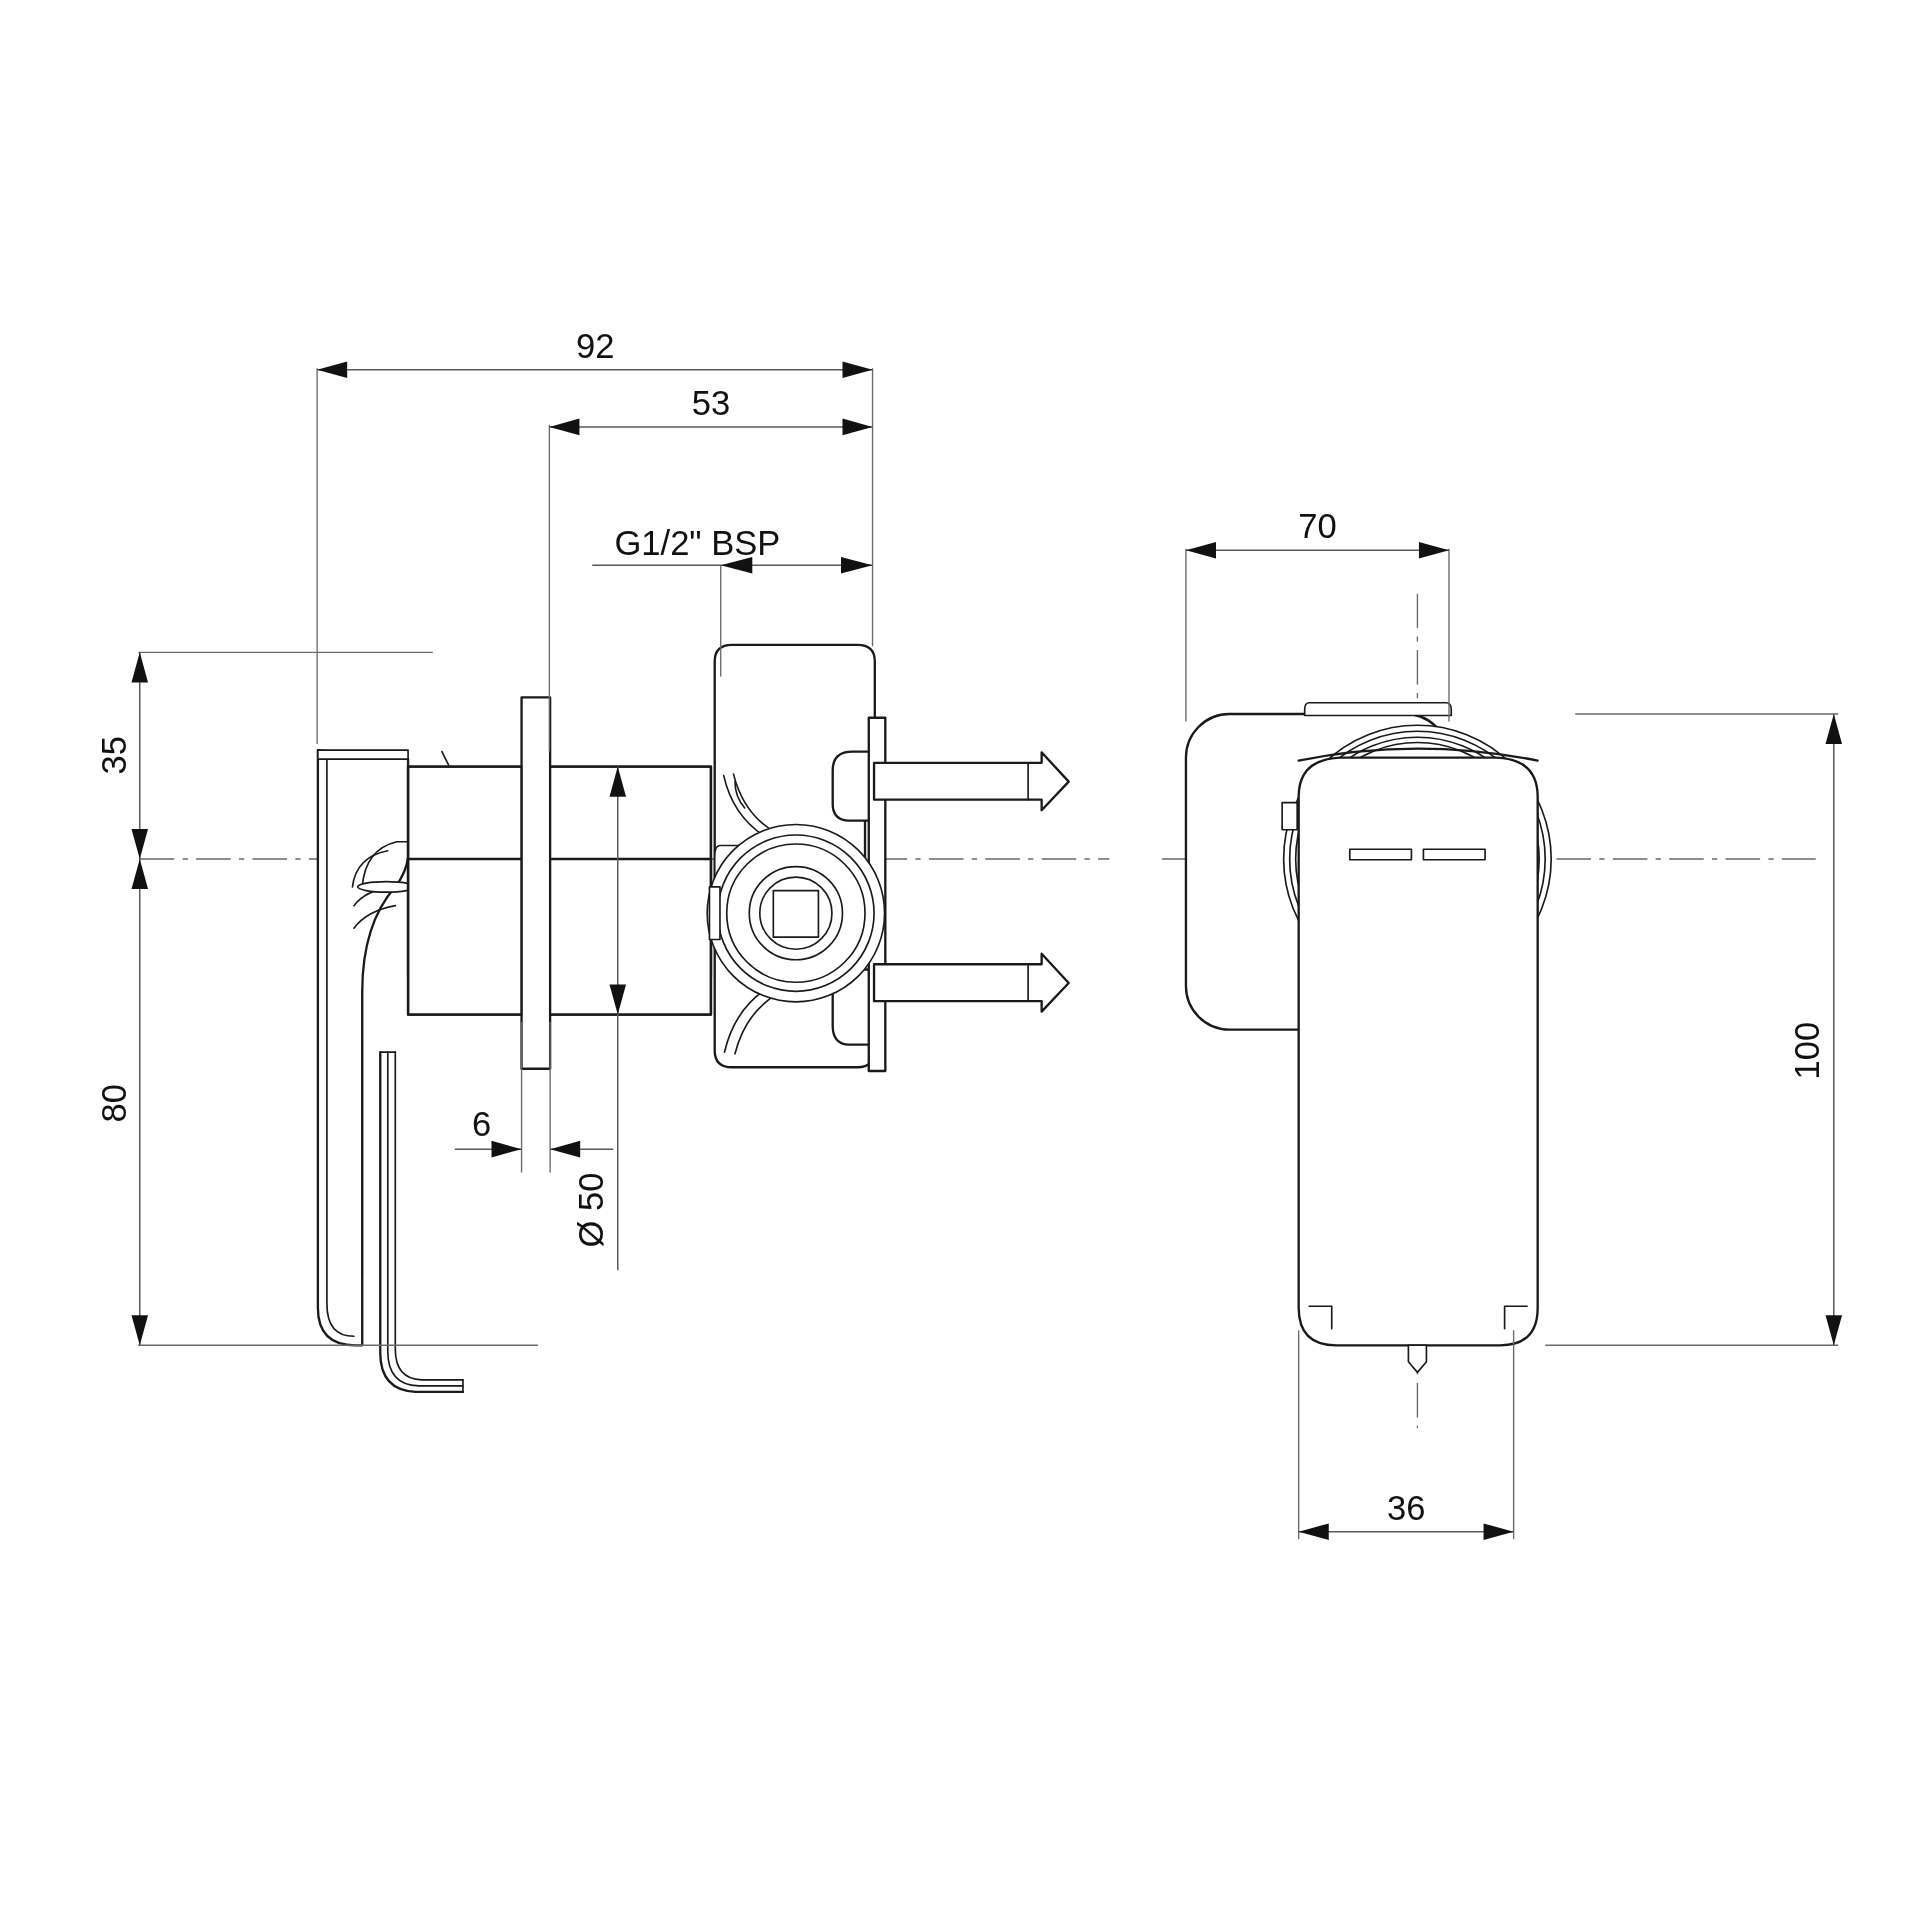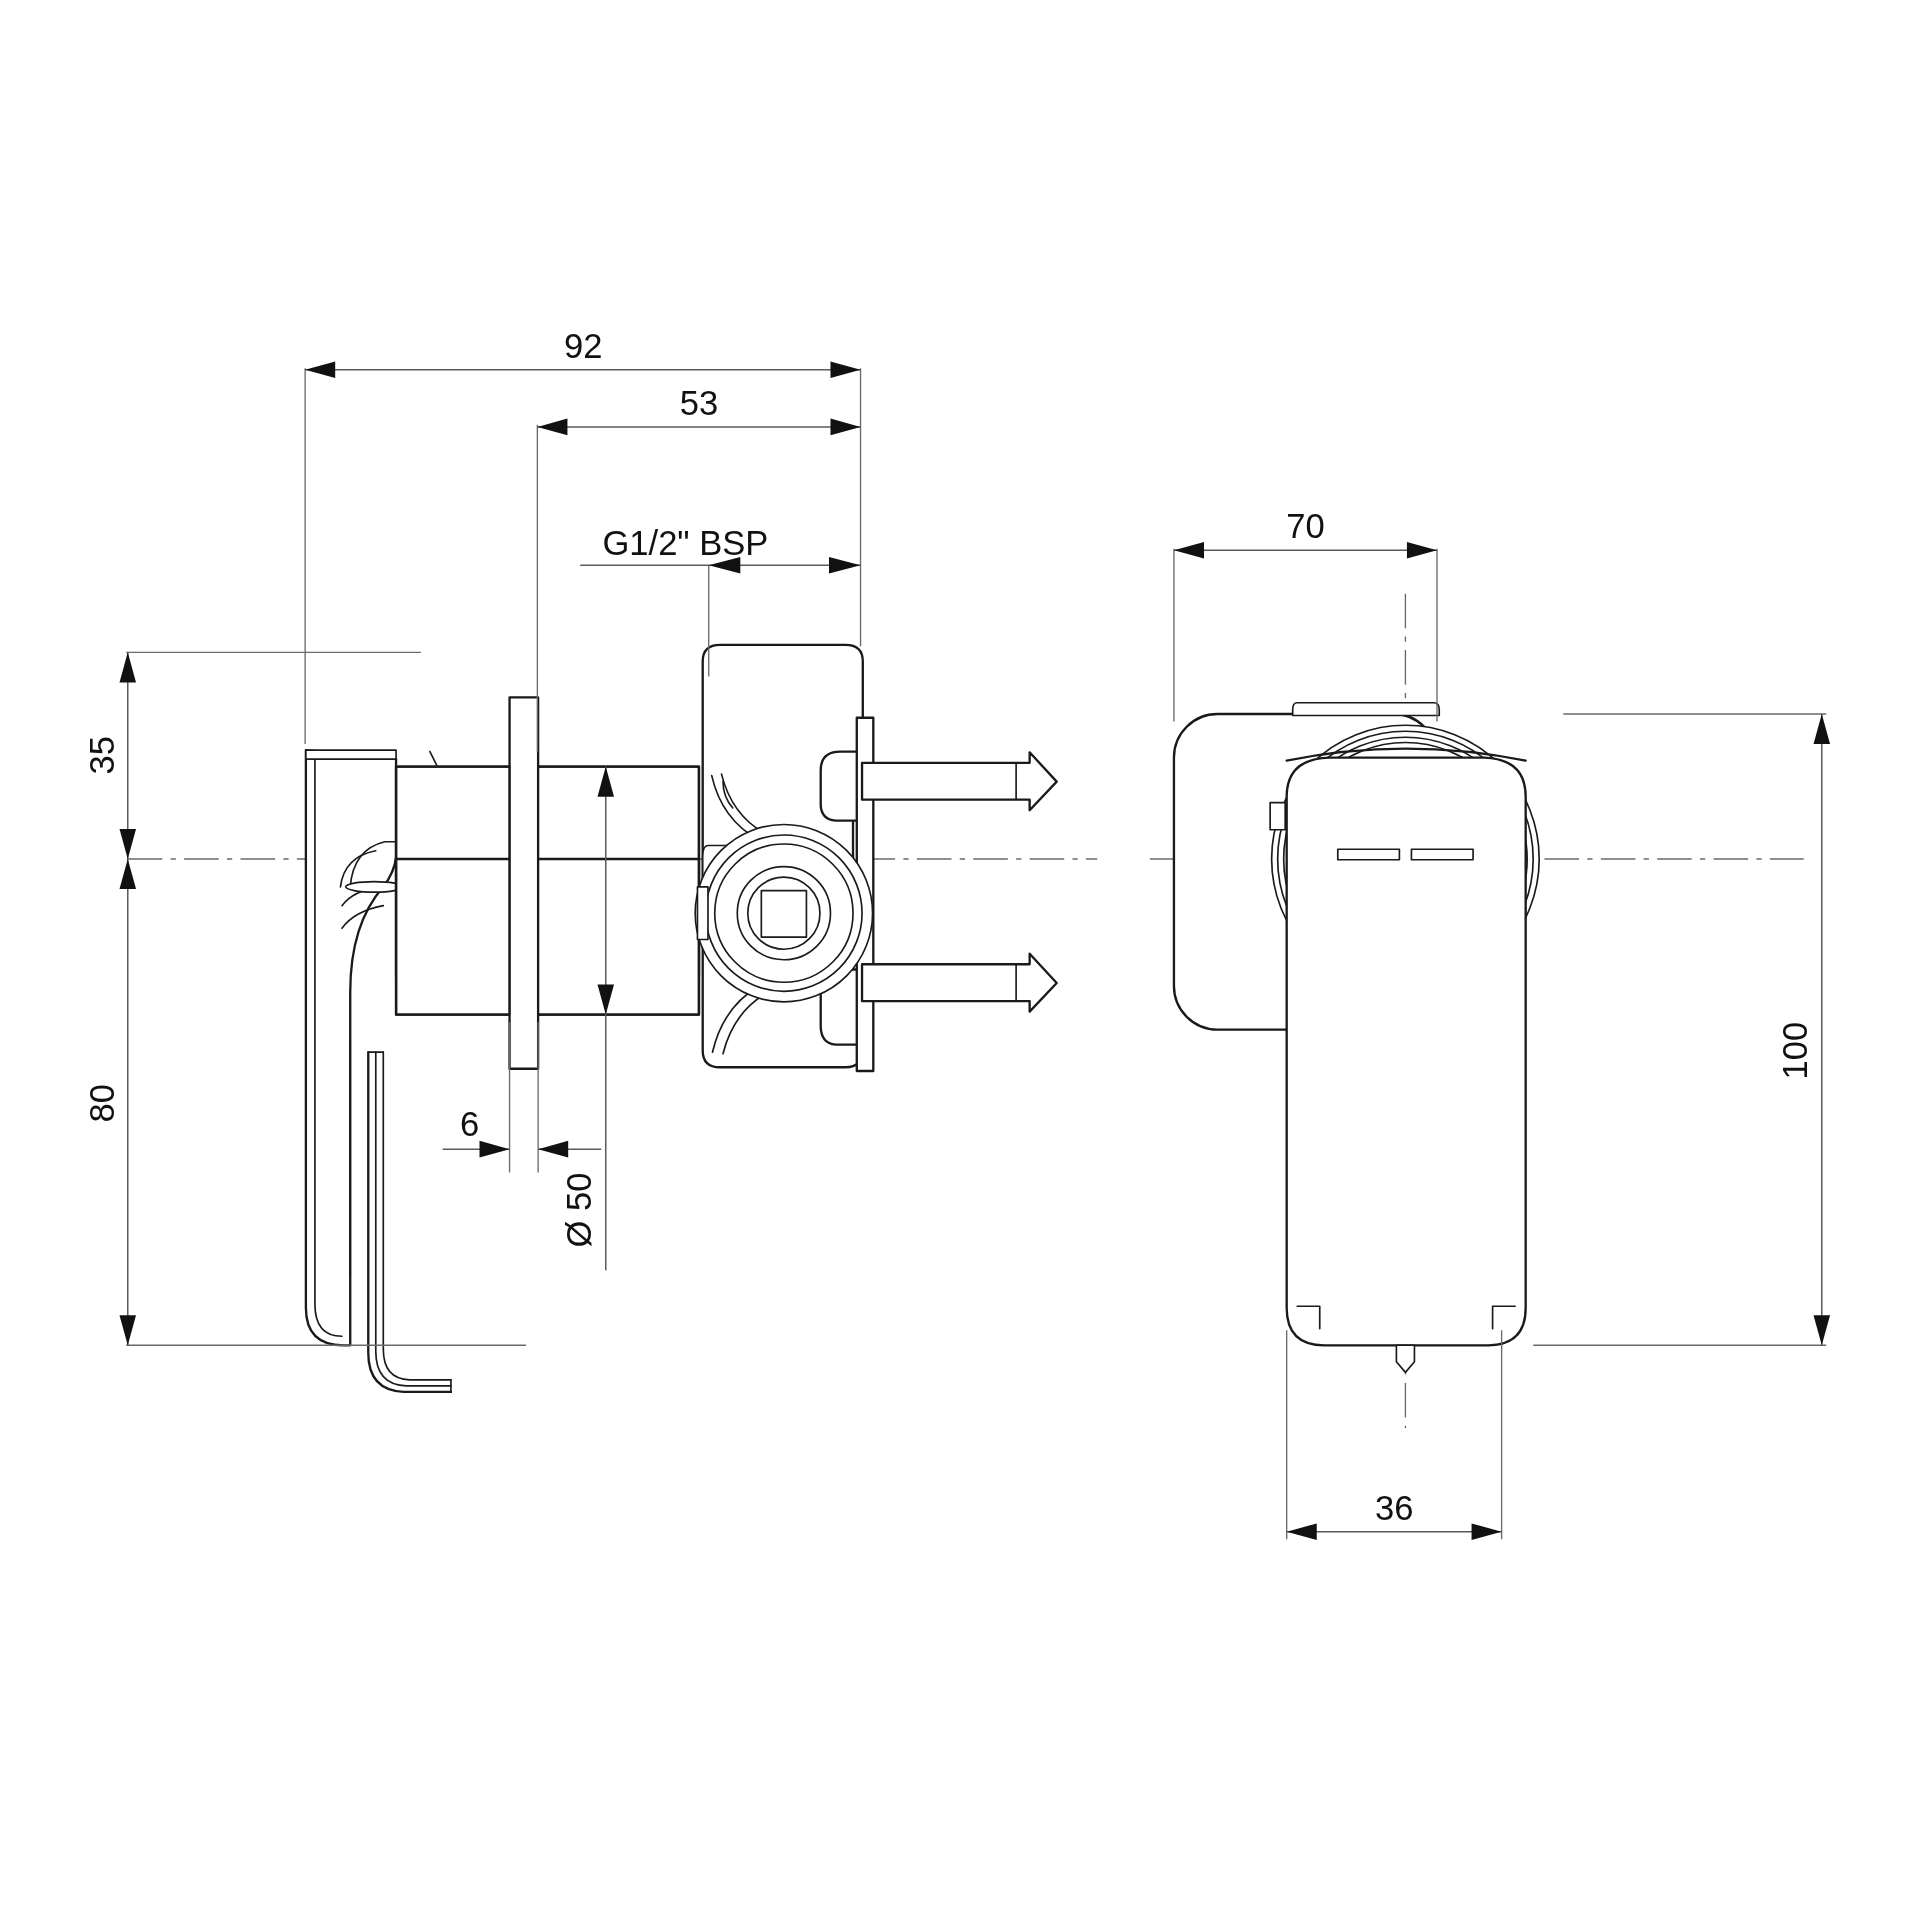--- a/index.html
+++ b/index.html
@@ -5,21 +5,21 @@
 <style>
   * { margin:0; padding:0; box-sizing:border-box; }
   html,body{ background:#ffffff; }
   body{
     width:1924px; height:1924px;
     font-family:"Liberation Sans", sans-serif;
     color:#1a1a1a;
     overflow:hidden;
     position:relative;
   }
-  #drawing-root{ position:absolute; inset:0; }
+  #drawing-root{ position:absolute; inset:0;padding-left:12px; }
   svg#cad { display:block; width:1924px; height:1924px; }
 
   .dim-text{
     font-family:"Liberation Sans", sans-serif;
     font-size:46px;
     fill:#111111;
     text-anchor:middle;
     dominant-baseline:alphabetic;
   }
   .part-line{ fill:none; stroke:#1a1a1a; stroke-width:3.1; stroke-linejoin:round; stroke-linecap:round;}

